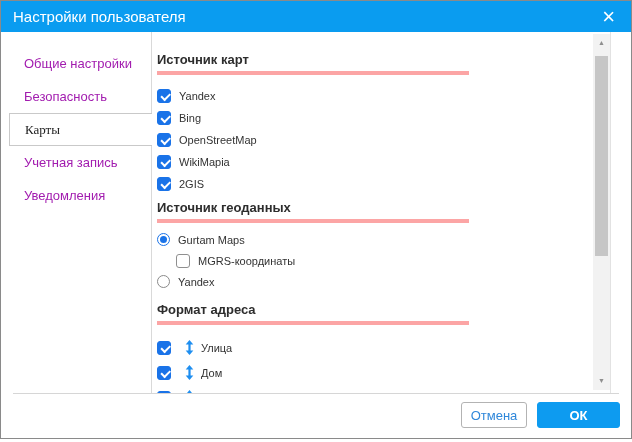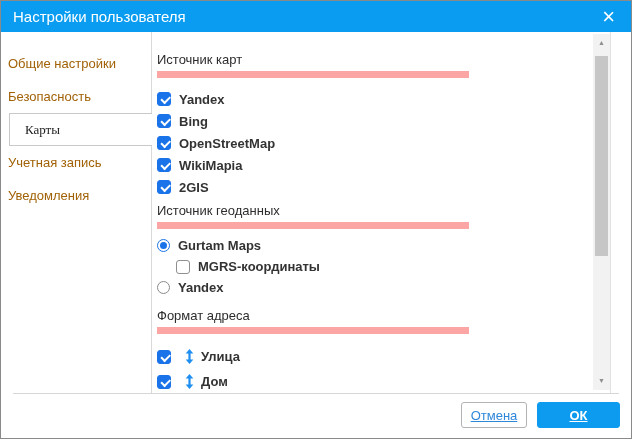--- a/index.html
+++ b/index.html
@@ -14,37 +14,37 @@
   .title{color:#fff;font-size:15px;}
   .close{margin-left:auto;color:#fff;font-size:22px;line-height:20px;cursor:pointer;
          padding:0 4px;font-weight:300;}
 
   
   .body{position:absolute;top:31px;left:0;right:0;height:361px;}
 
   
   .sidebar{position:absolute;left:0;top:0;bottom:0;width:150px;
            border-right:1px solid #d9d9d9;padding-top:15px;box-sizing:content-box;}
-  .tab{height:33px;display:flex;align-items:center;padding-left:7px;
-       font-size:13px;color:#a16207;cursor:pointer;box-sizing:border-box;}
+  .tab{height:33px;display:flex;align-items:center;padding-left:23px;
+       font-size:13px;color:#a21caf;cursor:pointer;box-sizing:border-box;}
   .tab.selected{margin-left:8px;margin-right:-1px;padding-left:15px;
        border:1px solid #c9c9c9;border-right:none;background:#fff;
        color:#1b1b1b;position:relative;z-index:2;font-family:Liberation Serif, serif;}
 
   
   .content{position:absolute;left:151px;top:0;width:440px;height:361px;
            overflow:hidden;padding-left:5px;box-sizing:border-box;}
-  .sec-title{width:312px;padding-bottom:4px;border-bottom:7px solid #fca5a5;
-             font-size:13px;font-weight:normal;color:#2d2d2d;}
+  .sec-title{width:312px;padding-bottom:4px;border-bottom:4px solid #fca5a5;
+             font-size:13px;font-weight:bold;color:#2d2d2d;}
   .sec-title.t1{margin-top:20px;}
   .sec-title.t2{margin-top:5px;}
   .sec-title.t3{margin-top:10px;}
   .group{margin-top:10px;}
   .group.g2{margin-top:6px;}
-  .row{display:flex;align-items:center;height:22px;font-size:13px;color:#333;cursor:pointer;font-weight:bold;}
+  .row{display:flex;align-items:center;height:22px;font-size:11px;color:#333;cursor:pointer;}
   .group.g2 .row{height:21px;}
   .group.g3 .row{height:25px;}
   .row.indent{margin-left:19px;}
 
   
   .cb{width:14px;height:14px;border:1px solid #8f8f8f;border-radius:3px;background:#fff;
       box-sizing:border-box;margin-right:8px;position:relative;flex:none;}
   .cb.checked{background:#1a73e8;border-color:#1a73e8;}
   .cb.checked::after{content:"";position:absolute;left:2.5px;top:3px;width:7px;height:3.5px;
       border-left:2px solid #fff;border-bottom:2px solid #fff;transform:rotate(-45deg);}
@@ -65,21 +65,21 @@
   .sb-up{top:4px;}
   .sb-down{bottom:4px;}
   .sb-thumb{position:absolute;left:2px;right:2px;top:22px;height:200px;background:#c6c6c6;cursor:pointer;}
   .content-edge{position:absolute;left:609px;top:0;bottom:0;width:1px;background:#e2e2e2;}
 
   
   .footer-sep{position:absolute;top:392px;left:12px;right:12px;height:1px;background:#d6d6d6;}
   .footer{position:absolute;left:0;right:0;top:393px;height:44px;background:#fff;
       display:flex;justify-content:flex-end;align-items:flex-start;gap:10px;
       padding:8px 11px 0 0;box-sizing:border-box;}
-  .btn{height:26px;font-size:13px;border-radius:3px;font-family:inherit;cursor:pointer;text-decoration:underline;}
+  .btn{height:26px;font-size:13px;border-radius:3px;font-family:inherit;cursor:pointer;}
   .btn.cancel{width:66px;background:#fff;border:1px solid #b3b3b3;color:#2f87da;}
   .btn.ok{width:83px;background:#0d9bf0;border:1px solid #0d9bf0;color:#fff;font-weight:bold;}
 </style>
 </head>
 <body>
 
 <div class="stage">
   <div class="dialog">
 
     <div class="titlebar">

